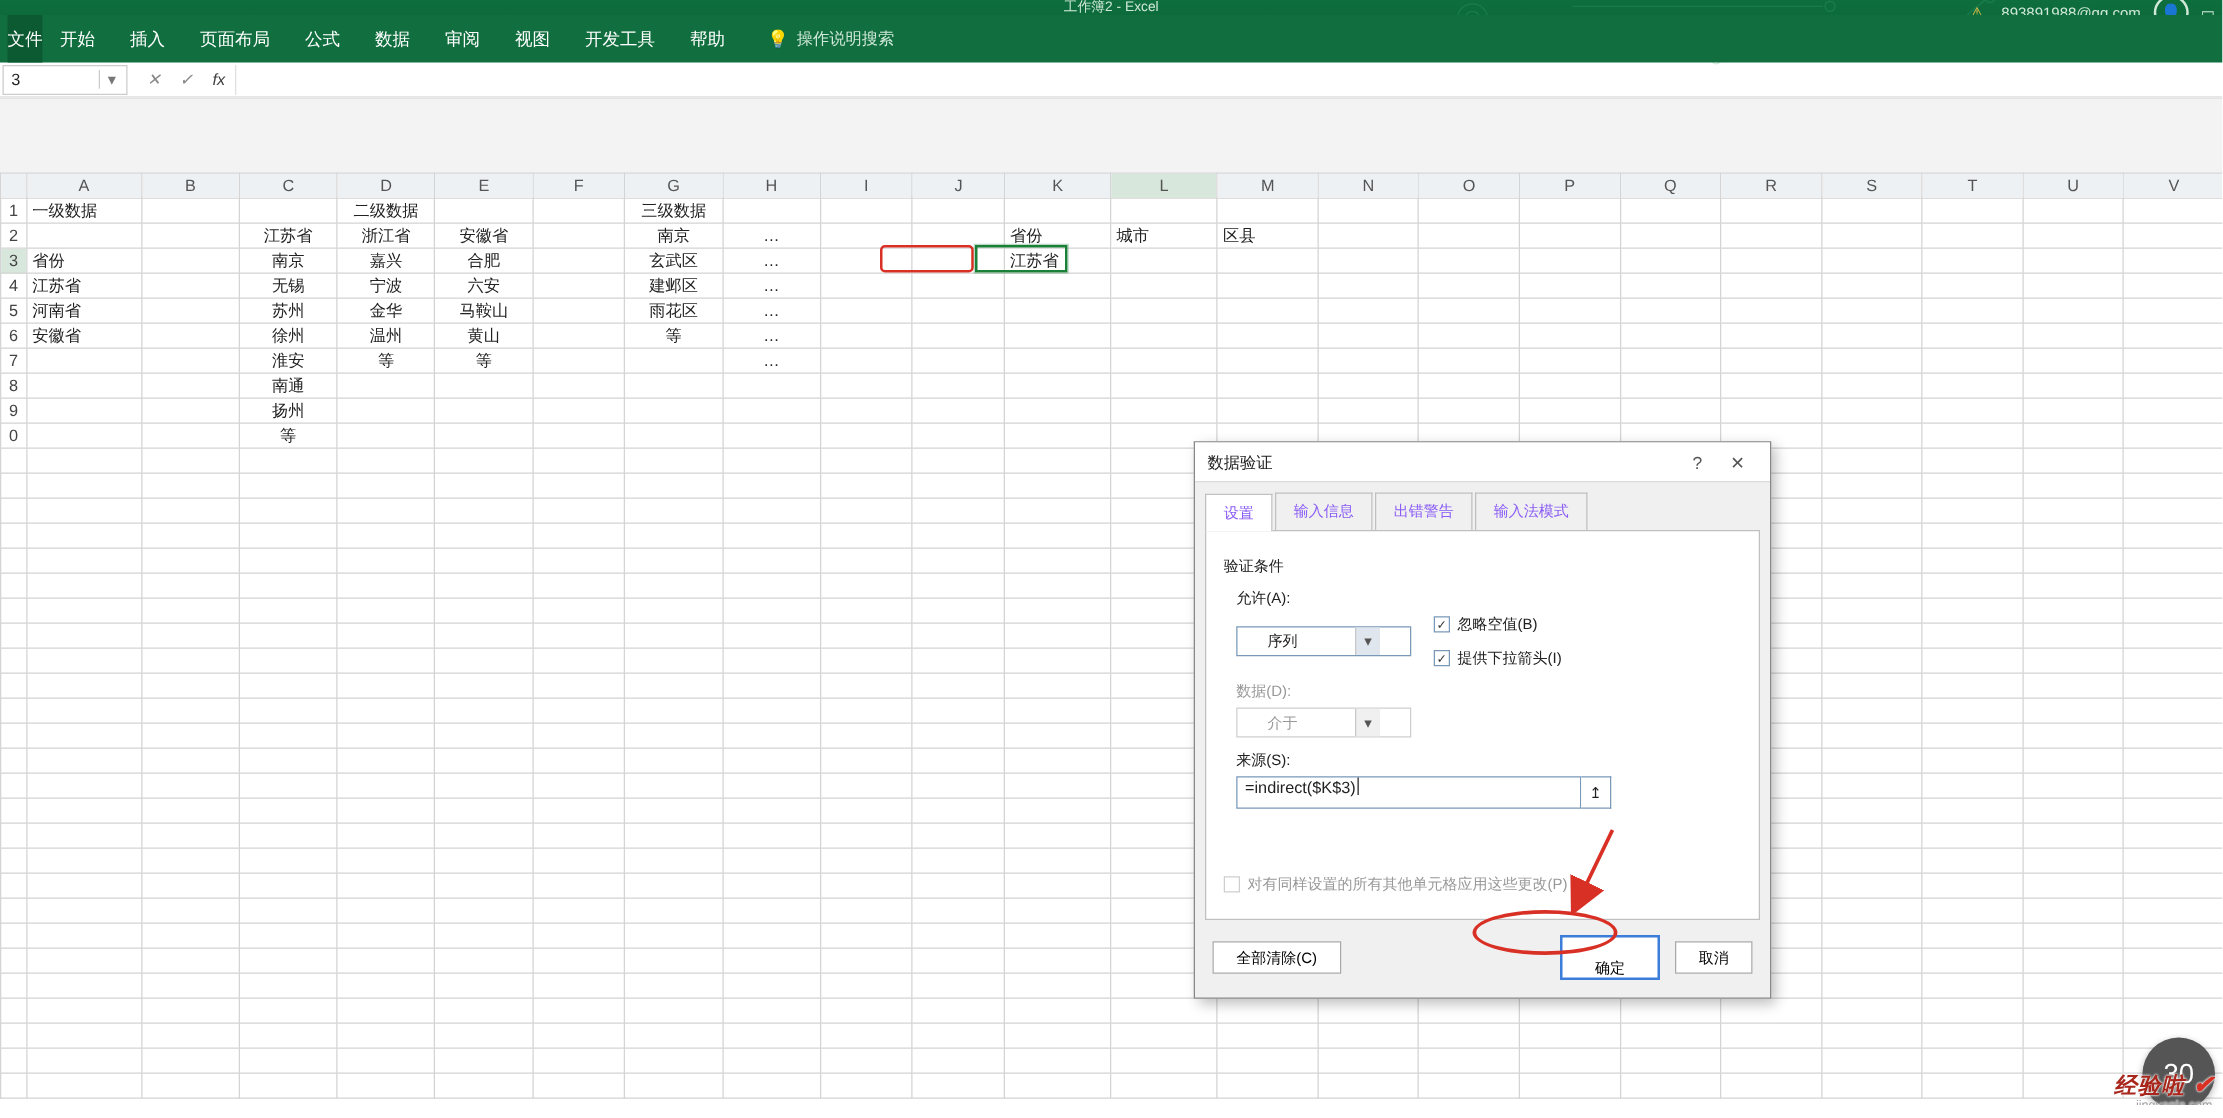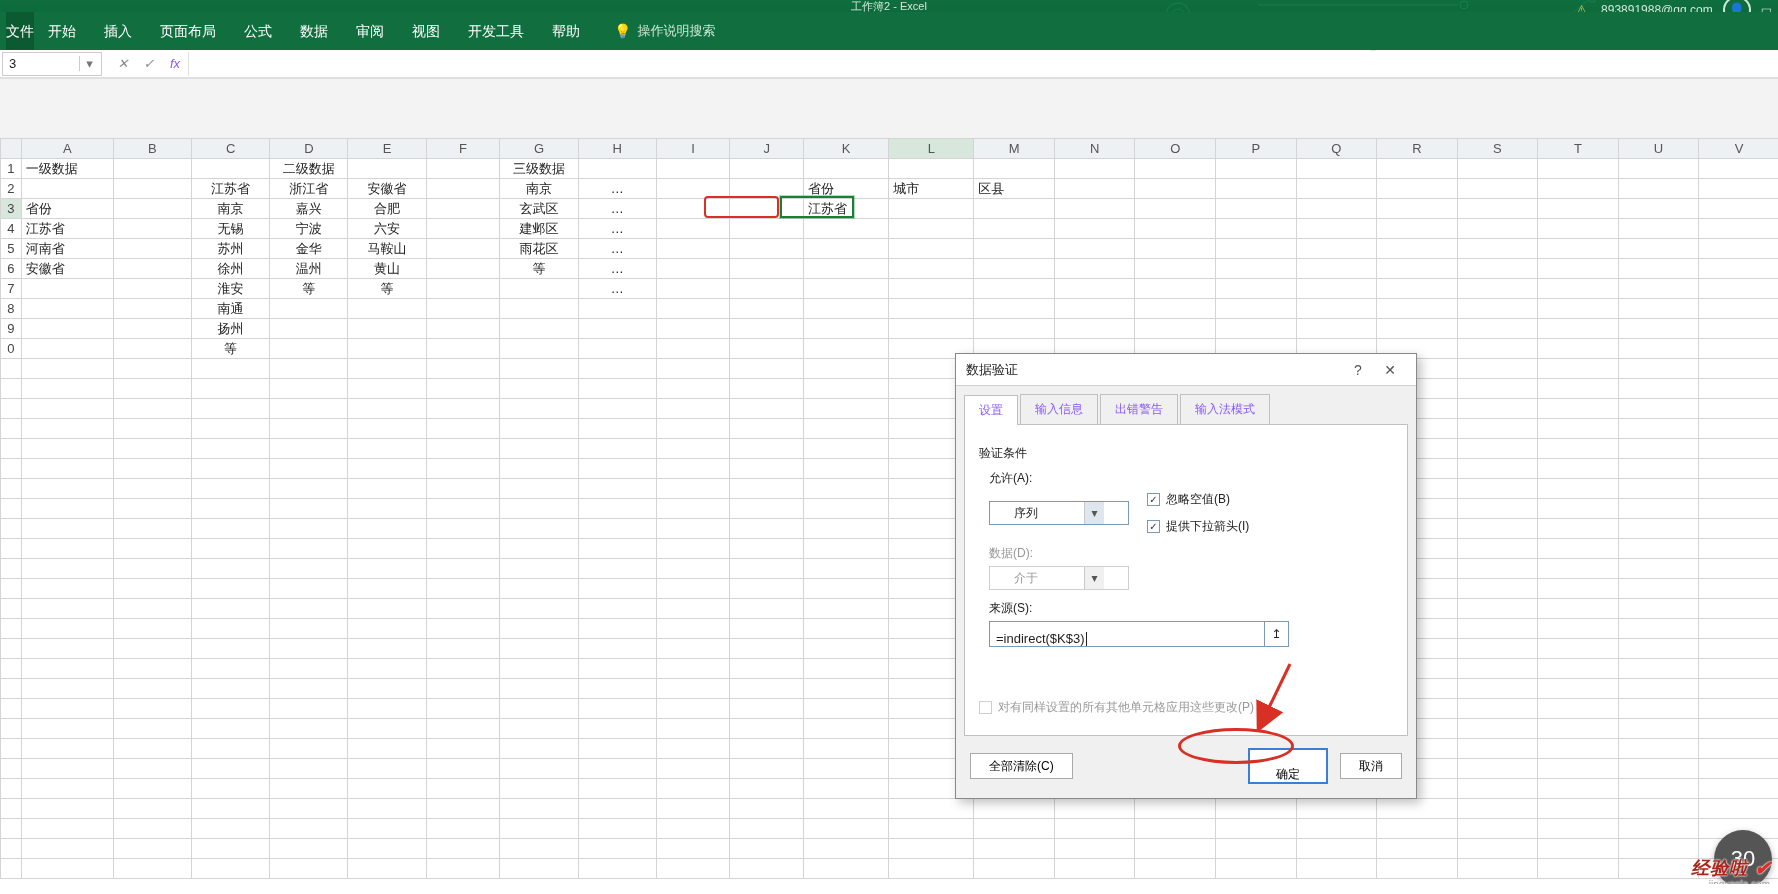--- a/index.html
+++ b/index.html
@@ -17,21 +17,21 @@
   .deco-lines { position:absolute; right:120px; top:-5px; width:520px; height:60px; pointer-events:none; opacity:.25; }
   .deco-lines svg { width:100%; height:100%; }
 
   
   .formula-area { height:88px; border-bottom:1px solid #c8c8c8; background:#fff; }
   .fb-row { height:28px; display:flex; align-items:center; border-bottom:1px solid #e0e0e0; }
   .name-box { width:100px; height:24px; margin-left:2px; background:#fff; border:1px solid #ccc; display:flex; align-items:center; padding:0 6px; font-size:13px; }
   .name-box .drop { margin-left:auto; width:16px; text-align:center; color:#777; border-left:1px solid #ccc; padding-left:4px; }
   .fb-btns { display:flex; align-items:center; margin-left:8px; color:#888; }
   .fb-btns span { width:26px; text-align:center; display:inline-block; font-style:italic; }
-  .fb-btns .fx { font-style:italic; color:#8b5cf6; }
+  .fb-btns .fx { font-style:italic; color:#404040; }
   .fb-rest { flex:1; height:24px; border-left:1px solid #e0e0e0; }
   .formula-empty { height:60px; background:#f3f3f3; border-top:1px solid #e0e0e0; }
 
   
   .sheet-wrap { position:relative; height:746px; overflow:hidden; }
   table.sheet { border-collapse:collapse; table-layout:fixed; width:1780px; }
   table.sheet th, table.sheet td { border:1px solid #d4d4d4; height:20px; padding:0 4px; font-size:13px; vertical-align:middle; }
   table.sheet th { background:#eef1f4; color:#555; font-weight:normal; text-align:center; position:relative; }
   table.sheet th.sel { background:#d7e7db; }
   table.sheet td { background:#fff; text-align:center; }
@@ -64,21 +64,21 @@
   .dlg-inline { display:flex; align-items:center; gap:18px; margin:4px 0 10px 0; }
   .dlg-select { width:140px; height:24px; border:1px solid #7a99b8; background:#fff; display:flex; align-items:center; padding:0 24px; }
   .dlg-select.disabled { color:#999; border-color:#cfcfcf; }
   .dlg-select .arrow { margin-left:auto; background:#e0e6ee; width:20px; height:22px; display:flex; align-items:center; justify-content:center; color:#555; border-left:1px solid #c8c8c8; }
   .dlg-select.disabled .arrow { background:#f0f0f0; }
   .chk { display:inline-flex; align-items:center; gap:6px; color:#222; }
   .chk.disabled { color:#999; }
   .chk .box { width:13px; height:13px; border:1px solid #7a99b8; background:#fff; display:inline-flex; align-items:center; justify-content:center; font-size:10px; color:#333; }
   .chk.disabled .box { border-color:#cfcfcf; }
   .source-row { display:flex; align-items:center; gap:0; }
-  .source-input { flex:1; height:26px; border:1px solid #7a99b8; padding:0 6px; font-size:13px; display:flex; align-items:flex-end; background:#fff; }
+  .source-input { flex:1; height:26px; border:1px solid #7a99b8; padding:0 6px; font-size:13px; display:flex; align-items:flex-start; background:#fff; }
   .source-btn { width:24px; height:26px; border:1px solid #7a99b8; border-left:none; background:#fff; display:flex; align-items:center; justify-content:center; font-size:12px; }
   .dlg-footer { display:flex; align-items:center; padding:12px 14px 14px 14px; }
   .dlg-btn { height:26px; padding:0 18px; background:#fff; border:1px solid #a9a9a9; cursor:pointer; font-size:12px; }
   .dlg-btn.primary { border:2px solid #3b7dd8; background:#fff; padding:16px 26px; }
   .dlg-footer .spacer { flex:1; }
   .red-ellipse { position:absolute; border:3px solid #d93025; border-radius:50%; pointer-events:none; }
   .red-arrow { position:absolute; pointer-events:none; }
 
   
   .watermark { position:absolute; right:6px; bottom:4px; display:flex; align-items:center; gap:6px; font-weight:bold; font-style:italic; color:#a8261b; font-size:18px; letter-spacing:1px; text-shadow:0 0 2px #fff,0 0 2px #fff; }

